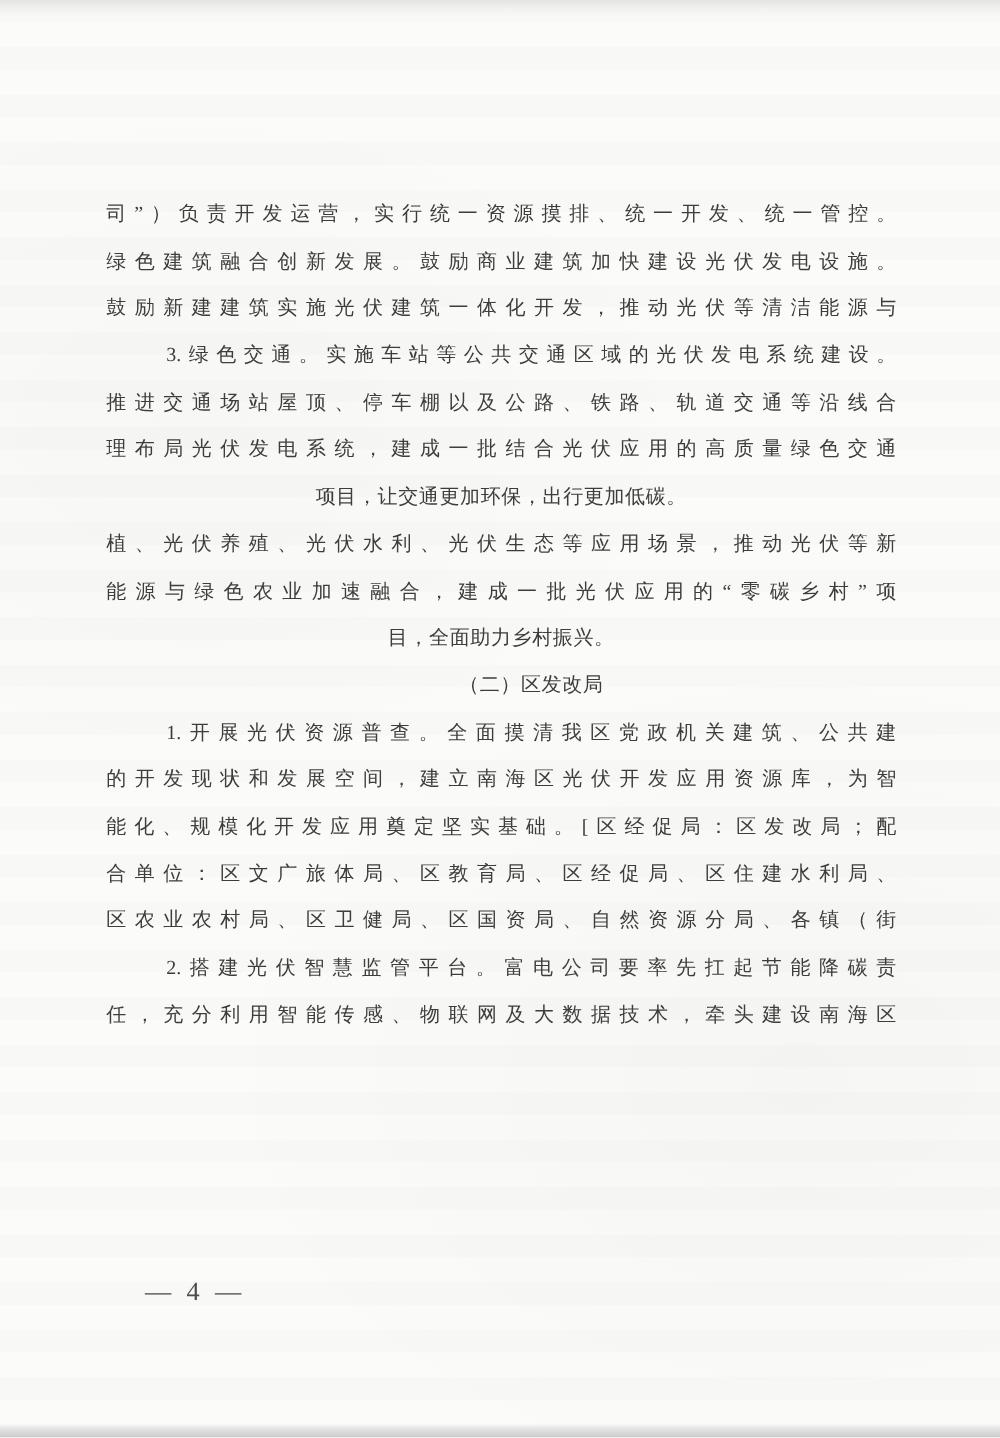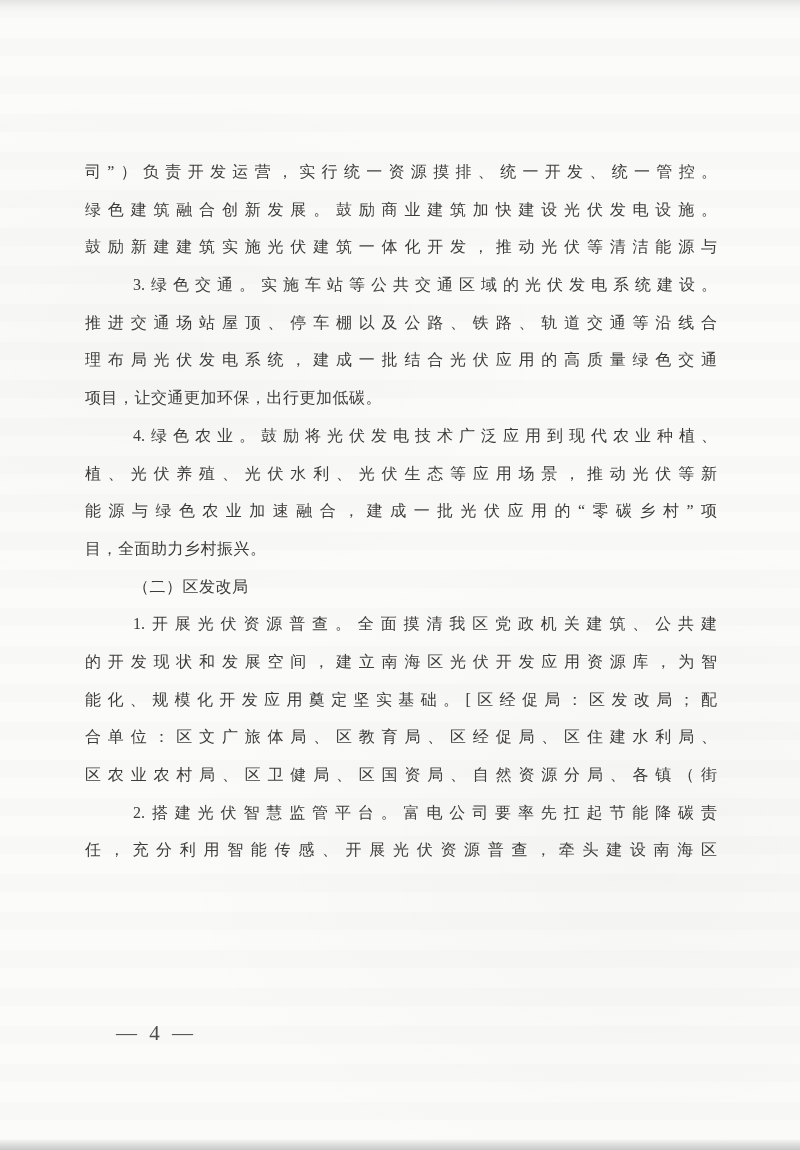--- a/index.html
+++ b/index.html
@@ -55,20 +55,21 @@
     width: 632px;
     color: #3e3d3b;
     font-size: 16px;
     z-index: 1;
   }
   .line {
     height: 37.7px;
     line-height: 37.7px;
     white-space: nowrap;
     letter-spacing: 0.5px;
+    text-align: center;
   }
   .line.fill {
     white-space: normal;
     text-align: justify;
     text-align-last: justify;
     text-justify: inter-character;
     letter-spacing: 0;
   }
   .line.indent {
     padding-left: 48px;
@@ -91,30 +92,29 @@
   <div class="scan-edge-top"></div>
 
   <div class="doc">
     <div class="line fill">司”）负责开发运营，实行统一资源摸排、统一开发、统一管控。</div>
     <div class="line fill">绿色建筑融合创新发展。鼓励商业建筑加快建设光伏发电设施。</div>
     <div class="line fill">鼓励新建建筑实施光伏建筑一体化开发，推动光伏等清洁能源与</div>
     <div class="line fill indent">3.绿色交通。实施车站等公共交通区域的光伏发电系统建设。</div>
     <div class="line fill">推进交通场站屋顶、停车棚以及公路、铁路、轨道交通等沿线合</div>
     <div class="line fill">理布局光伏发电系统，建成一批结合光伏应用的高质量绿色交通</div>
     <div class="line">项目，让交通更加环保，出行更加低碳。</div>
-    <div class="line fill indent">4.绿色农业。鼓励将光伏发电技术广泛应用到现代农业种植、</div>
     <div class="line fill">植、光伏养殖、光伏水利、光伏生态等应用场景，推动光伏等新</div>
     <div class="line fill">能源与绿色农业加速融合，建成一批光伏应用的“零碳乡村”项</div>
     <div class="line">目，全面助力乡村振兴。</div>
     <div class="line indent">（二）区发改局</div>
     <div class="line fill indent">1.开展光伏资源普查。全面摸清我区党政机关建筑、公共建</div>
     <div class="line fill">的开发现状和发展空间，建立南海区光伏开发应用资源库，为智</div>
     <div class="line fill">能化、规模化开发应用奠定坚实基础。[区经促局：区发改局；配</div>
     <div class="line fill">合单位：区文广旅体局、区教育局、区经促局、区住建水利局、</div>
     <div class="line fill">区农业农村局、区卫健局、区国资局、自然资源分局、各镇（街</div>
     <div class="line fill indent">2.搭建光伏智慧监管平台。富电公司要率先扛起节能降碳责</div>
-    <div class="line fill">任，充分利用智能传感、开展光伏资源普查，牵头建设南海区</div>
+    <div class="line fill">任，充分利用智能传感、物联网及大数据技术，牵头建设南海区</div>
   </div>
 
   <div class="page-number">— 4 —</div>
 
   <div class="scan-edge-bottom"></div>
 </div>
 
 </body></html>

